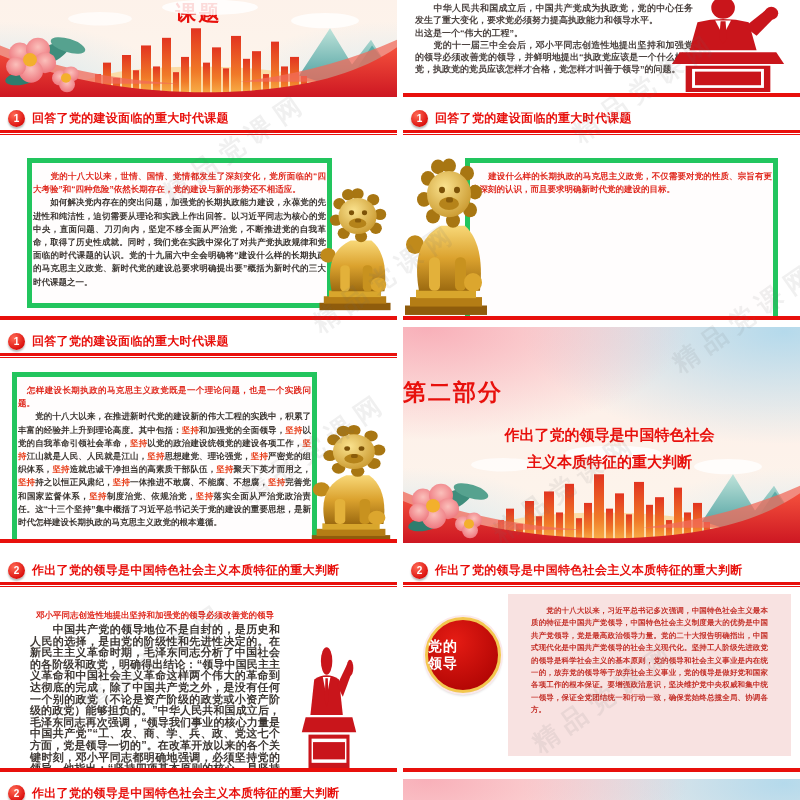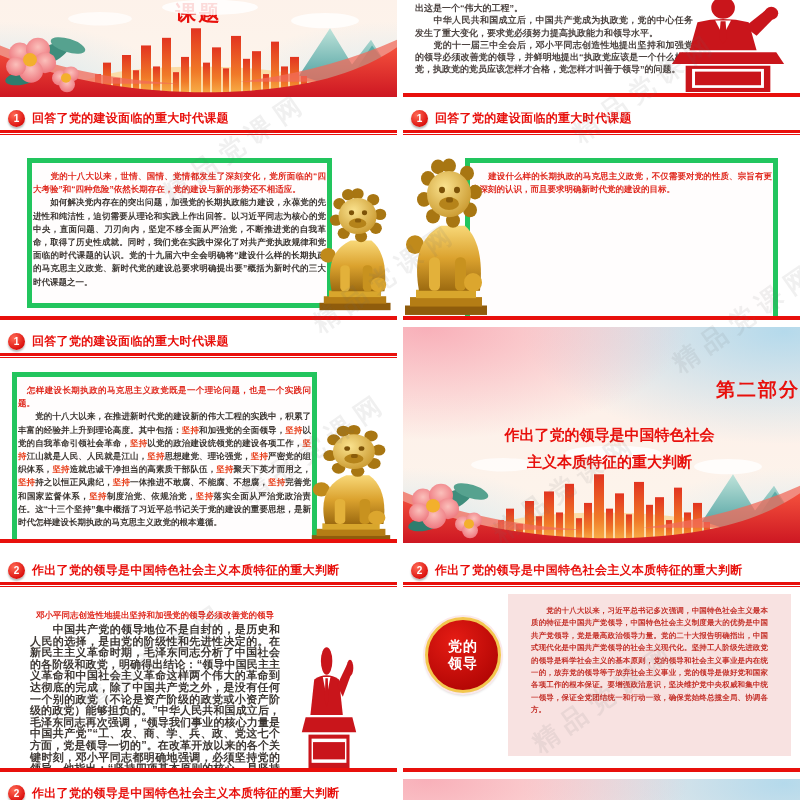--- a/index.html
+++ b/index.html
@@ -44,39 +44,39 @@
   
   .s7-head{position:absolute;left:10px;top:54px;width:290px;text-align:center;
            color:#e02a1f;font-size:8.5px;font-weight:bold;margin:0;}
   .s7-body{position:absolute;left:30px;top:68px;width:250px;text-align:justify;
            color:#3d3733;font-size:11px;line-height:11.6px;font-weight:600;margin:0;}
 
   
   .badge{position:absolute;left:22px;top:61px;width:70px;height:70px;border-radius:50%;
          background:radial-gradient(circle at 38% 30%,#e51c14,#b50705 75%);
          border:3px solid #f3c74f;box-shadow:0 0 0 2px #fbe9ea,0 2px 3px rgba(0,0,0,.25);
-         display:flex;flex-direction:column;align-items:center;justify-content:center;}
+         display:flex;flex-direction:column;justify-content:center;}
   .badge span{color:#fff;font-size:14px;font-weight:bold;line-height:17px;letter-spacing:1px;}
   .pinkpanel{position:absolute;left:105px;top:38px;width:283px;height:162px;background:#f8e2e1;
              box-sizing:border-box;padding:11px 23px;text-align:justify;}
   .pinkpanel p{margin:0;color:#c5332c;font-size:7.5px;line-height:12.4px;font-weight:bold;}
 
   
   .sky{background:
     radial-gradient(120% 95% at 6% 0%,rgba(247,160,173,.8),rgba(247,160,173,0) 55%),
     radial-gradient(120% 95% at 96% 2%,rgba(168,214,236,.85),rgba(168,214,236,0) 55%),
     radial-gradient(90% 70% at 0% 100%,rgba(186,223,240,.7),rgba(186,223,240,0) 50%),
     radial-gradient(90% 70% at 100% 100%,rgba(196,229,244,.7),rgba(196,229,244,0) 50%),
     linear-gradient(180deg,#fdeee8,#fdf5ec);}
   .scenery{position:absolute;left:0;bottom:0;width:397px;height:105px;}
   .scenery svg{display:block;width:100%;height:100%;}
   .s1-title{position:absolute;left:0;top:118px;width:100%;text-align:center;
             color:#e8100c;font-size:21px;font-weight:bold;letter-spacing:2px;margin:0;}
-  .s6-part{position:absolute;left:0;top:50px;width:100%;text-align:right;
-           color:#e8100c;font-size:19px;font-weight:bold;letter-spacing:2px;margin:0;z-index:3;}
+  .s6-part{position:absolute;left:0;top:50px;width:100%;text-align:left;
+           color:#e8100c;font-size:23px;font-weight:bold;letter-spacing:2px;margin:0;z-index:3;}
   .s6-title{position:absolute;left:0;top:86px;width:100%;text-align:center;
             color:#e8100c;font-size:15px;font-weight:bold;line-height:27px;margin:8px;z-index:3;}
 
   
   .lion{position:absolute;}
   .lion svg,.podium svg{display:block;width:100%;height:100%;}
   .podium{position:absolute;}
 
   
   .wm{position:absolute;left:0;top:0;width:800px;height:800px;pointer-events:none;z-index:9;}
@@ -179,22 +179,22 @@
               <circle cx="62" cy="50" r="5" fill="#f3b02c"></circle>
     </g>
   </svg>
 </div>
     </div>
   </div>
 
   <div class="thumb cropped" id="t2">
     <div class="slide">
       <div class="cont-text">
+        <p>　　中华人民共和国成立后，中国共产党成为执政党，党的中心任务发生了重大变化，要求党必须努力提高执政能力和领导水平。</p>
         <p>出这是一个“伟大的工程”。</p>
-        <p>　　中华人民共和国成立后，中国共产党成为执政党，党的中心任务发生了重大变化，要求党必须努力提高执政能力和领导水平。</p>
         <p>　　党的十一届三中全会后，邓小平同志创造性地提出坚持和加强党的领导必须改善党的领导，并鲜明地提出“执政党应该是一个什么样的党，执政党的党员应该怎样才合格，党怎样才叫善于领导”的问题。</p>
       </div>
       <div class="podium" style="right:8px;bottom:5px;width:128px;height:96px">
   <svg viewBox="0 0 130 106" preserveAspectRatio="none">
     <g fill="#c9151b">
       <circle cx="60" cy="13" r="12"></circle>
       <path d="M34 29 Q60 22 86 29 L94 60 L26 60 Z"></path>
       <path d="M82 34 L104 15 L112 24 L94 44 Z"></path>
       <circle cx="109" cy="19" r="7"></circle>
       <path d="M52 27 L60 44 L68 27 Z" fill="#ffffff"></path>

